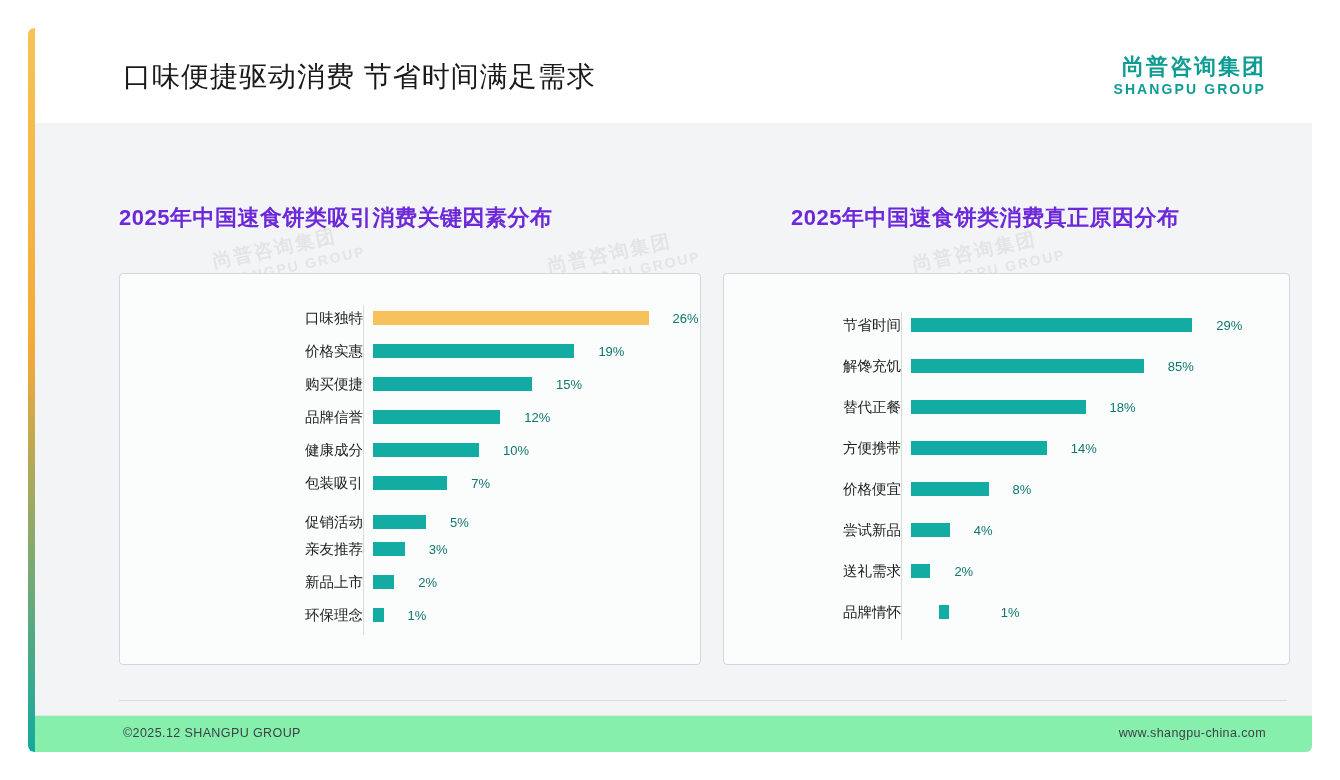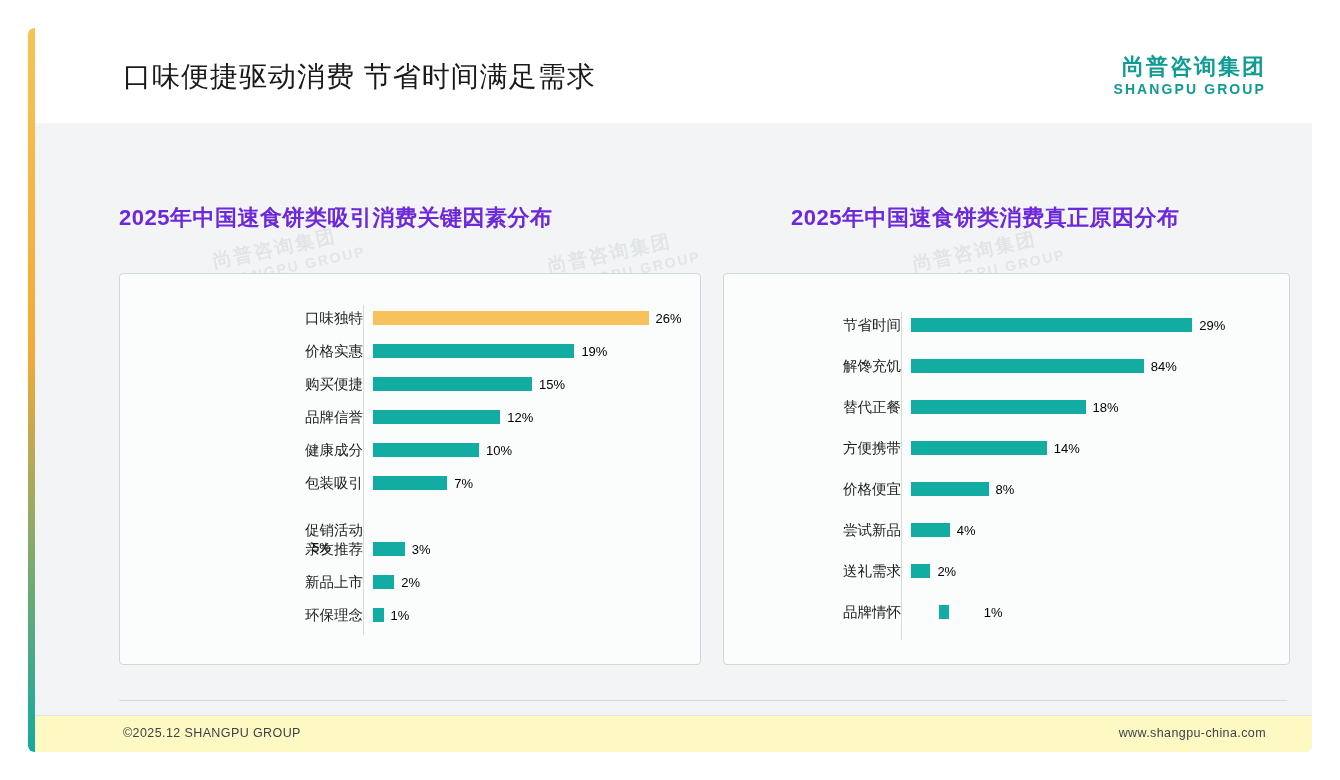--- a/index.html
+++ b/index.html
@@ -125,22 +125,22 @@
   }
   .bar {
     height: 14px;
     background: #12aca2;
   }
   .bar.highlight {
     background: #f7c25c;
   }
   .row-value {
     font-size: 13px;
-    color: #000000;
-    padding-left: 7px;
+    color: #0f766e;
+    padding-left: 24px;
     white-space: nowrap;
   }
 
   
   .axis-line {
     position: absolute;
     width: 1px;
     background: #d5dcdd;
   }
 
@@ -160,21 +160,21 @@
     font-size: 12.5px;
     color: #56606a;
     letter-spacing: 0.3px;
   }
   .footer-bar {
     position: absolute;
     left: 7px;
     bottom: 0;
     right: 0;
     height: 36px;
-    background: #fef9c3;
+    background: #86efac;
     border-top: 1px solid #e3e7e8;
   }
   .footer-left {
     position: absolute;
     left: 88px;
     top: 10px;
     font-size: 12.5px;
     color: #3b4349;
     letter-spacing: 0.4px;
   }
@@ -262,21 +262,21 @@
           <div class="row" style="left: 143px; top: 167px;">
             <div class="row-label">健康成分</div>
             <div class="bar" style="width: 106px;"></div>
             <div class="row-value">10%</div>
           </div>
           <div class="row" style="left: 143px; top: 200px;">
             <div class="row-label">包装吸引</div>
             <div class="bar" style="width: 74.2px;"></div>
             <div class="row-value">7%</div>
           </div>
-          <div class="row" style="left: 143px; top: 247px; flex-direction: column;">
+          <div class="row" style="left: 143px; top: 239px;">
             <div class="row-label">促销活动</div>
             <div class="bar" style="width: 53px;"></div>
             <div class="row-value">5%</div>
           </div>
           <div class="row" style="left: 143px; top: 266px;">
             <div class="row-label">亲友推荐</div>
             <div class="bar" style="width: 31.8px;"></div>
             <div class="row-value">3%</div>
           </div>
           <div class="row" style="left: 143px; top: 299px;">
@@ -299,21 +299,21 @@
       <div class="rows" id="rows-right">
           <div class="axis-line" style="left: 177px; top: 38px; height: 328px;"></div>
           <div class="row" style="left: 77px; top: 42px;">
             <div class="row-label">节省时间</div>
             <div class="bar" style="width: 281.3px;"></div>
             <div class="row-value">29%</div>
           </div>
           <div class="row" style="left: 77px; top: 83px;">
             <div class="row-label">解馋充饥</div>
             <div class="bar" style="width: 232.8px;"></div>
-            <div class="row-value">84%</div>
+            <div class="row-value">85%</div>
           </div>
           <div class="row" style="left: 77px; top: 124px;">
             <div class="row-label">替代正餐</div>
             <div class="bar" style="width: 174.6px;"></div>
             <div class="row-value">18%</div>
           </div>
           <div class="row" style="left: 77px; top: 165px;">
             <div class="row-label">方便携带</div>
             <div class="bar" style="width: 135.8px;"></div>
             <div class="row-value">14%</div>

